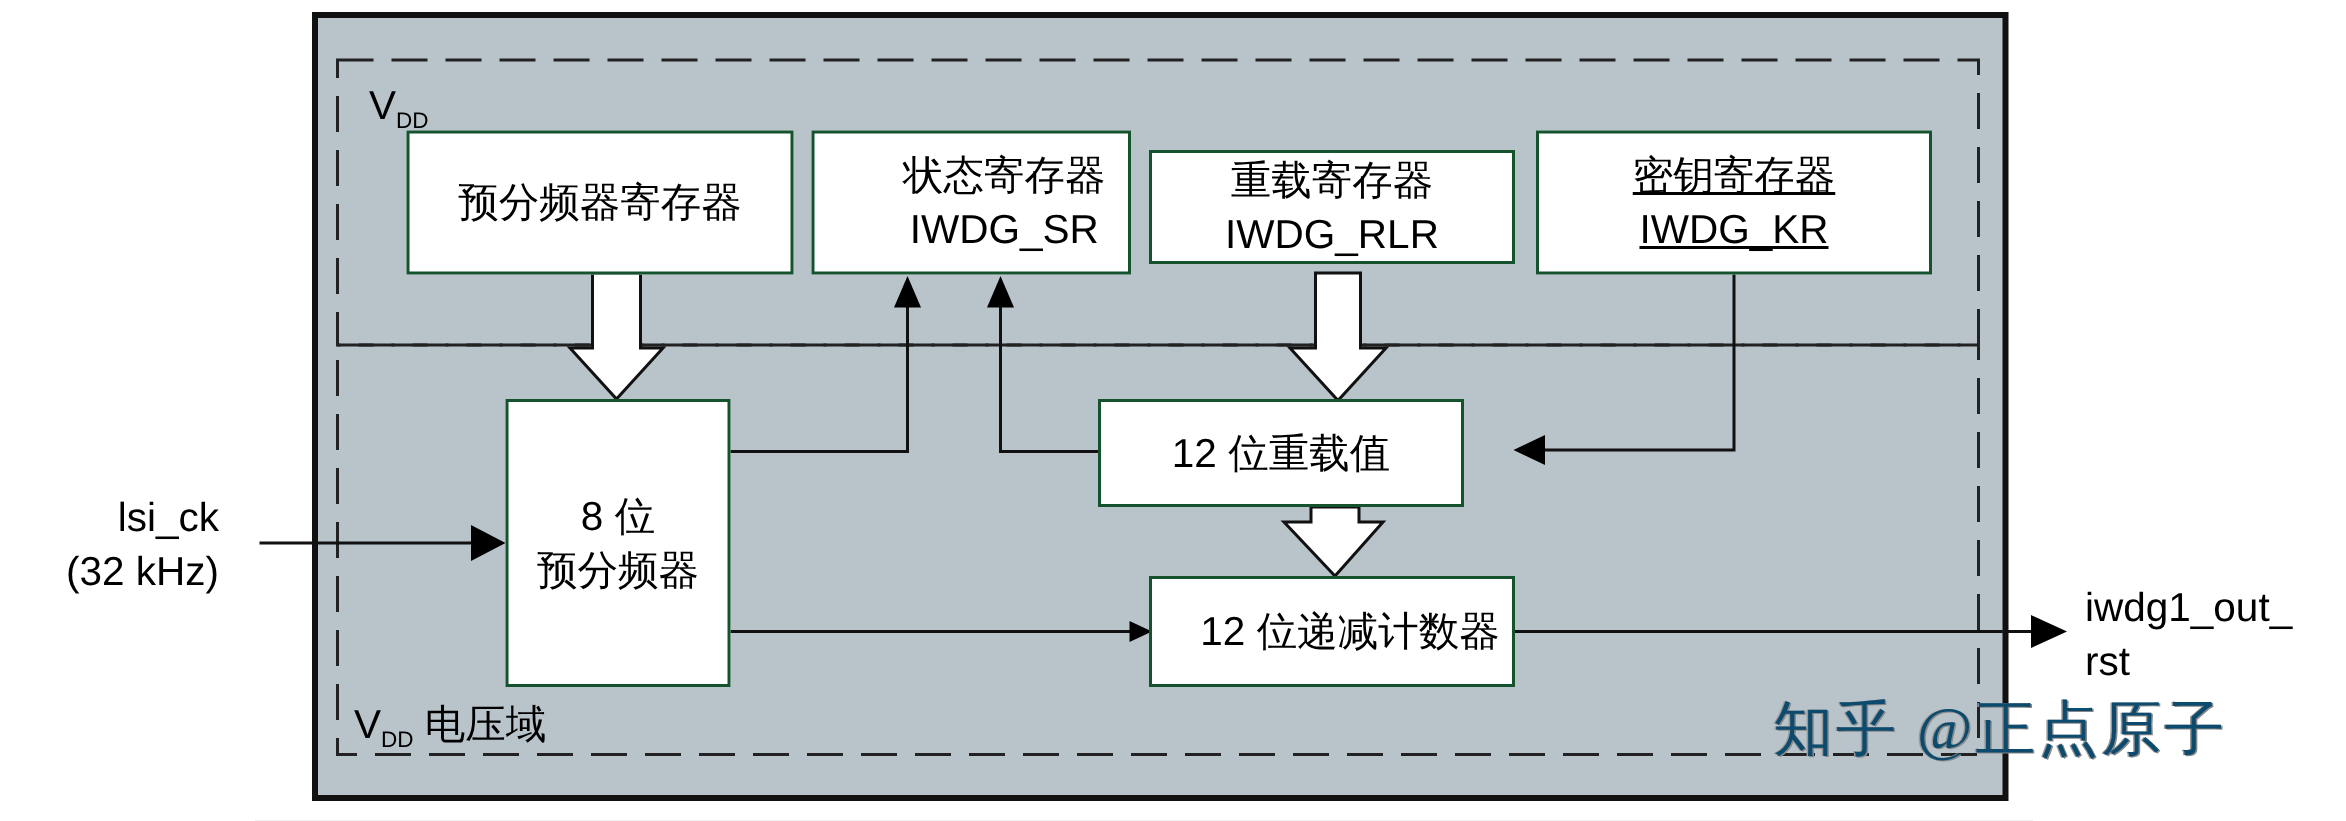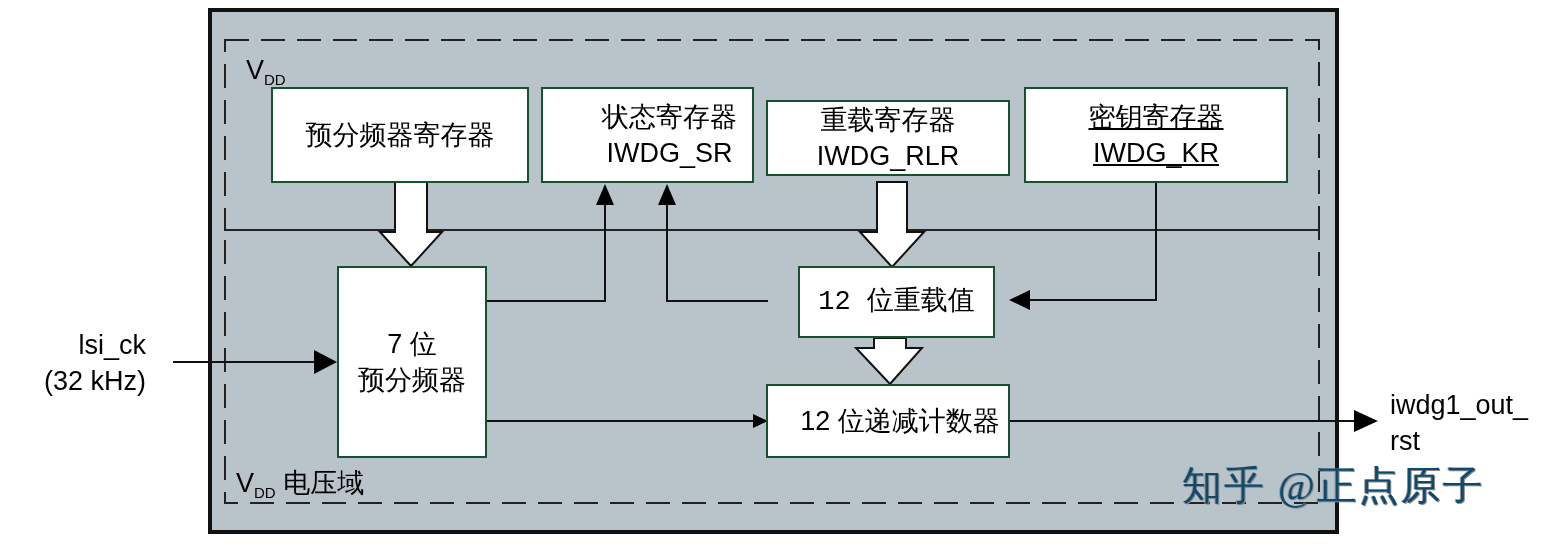--- a/index.html
+++ b/index.html
@@ -64,25 +64,25 @@
 <div class="box" style="left:766px;top:100px;width:244px;height:76px;">
   <div>重载寄存器</div>
   <div>IWDG_RLR</div>
 </div>
 <div class="box" style="left:1024px;top:87px;width:264px;height:96px;text-decoration:underline;">
   <div>密钥寄存器</div>
   <div>IWDG_KR</div>
 </div>
 
 <div class="box" style="left:337px;top:266px;width:150px;height:192px;">
-  <div>7 位</div>
+  <div>8 位</div>
   <div>预分频器</div>
 </div>
 
-<div class="box" style="left:798px;top:266px;width:197px;height:72px;font-family:Liberation Mono, monospace;">
+<div class="box" style="left:732px;top:266px;width:244px;height:72px;">
   <div>12 位重载值</div>
 </div>
 
 <div class="box" style="left:766px;top:384px;width:244px;height:74px;padding-left:24px;">
   <div>12 位递减计数器</div>
 </div>
 
 <div class="lbl" style="left:26px;top:327px;width:120px;text-align:right;line-height:36px;">
   <div>lsi_ck</div>
   <div>(32 kHz)</div>

